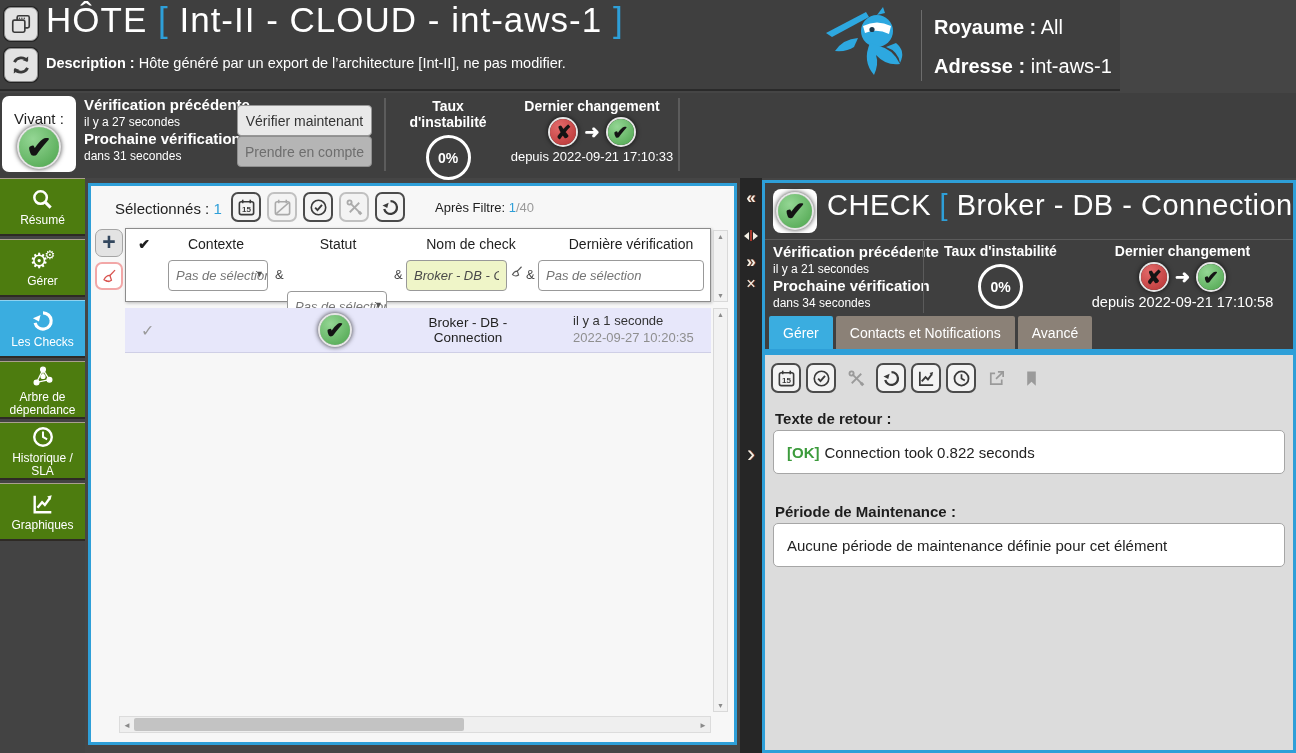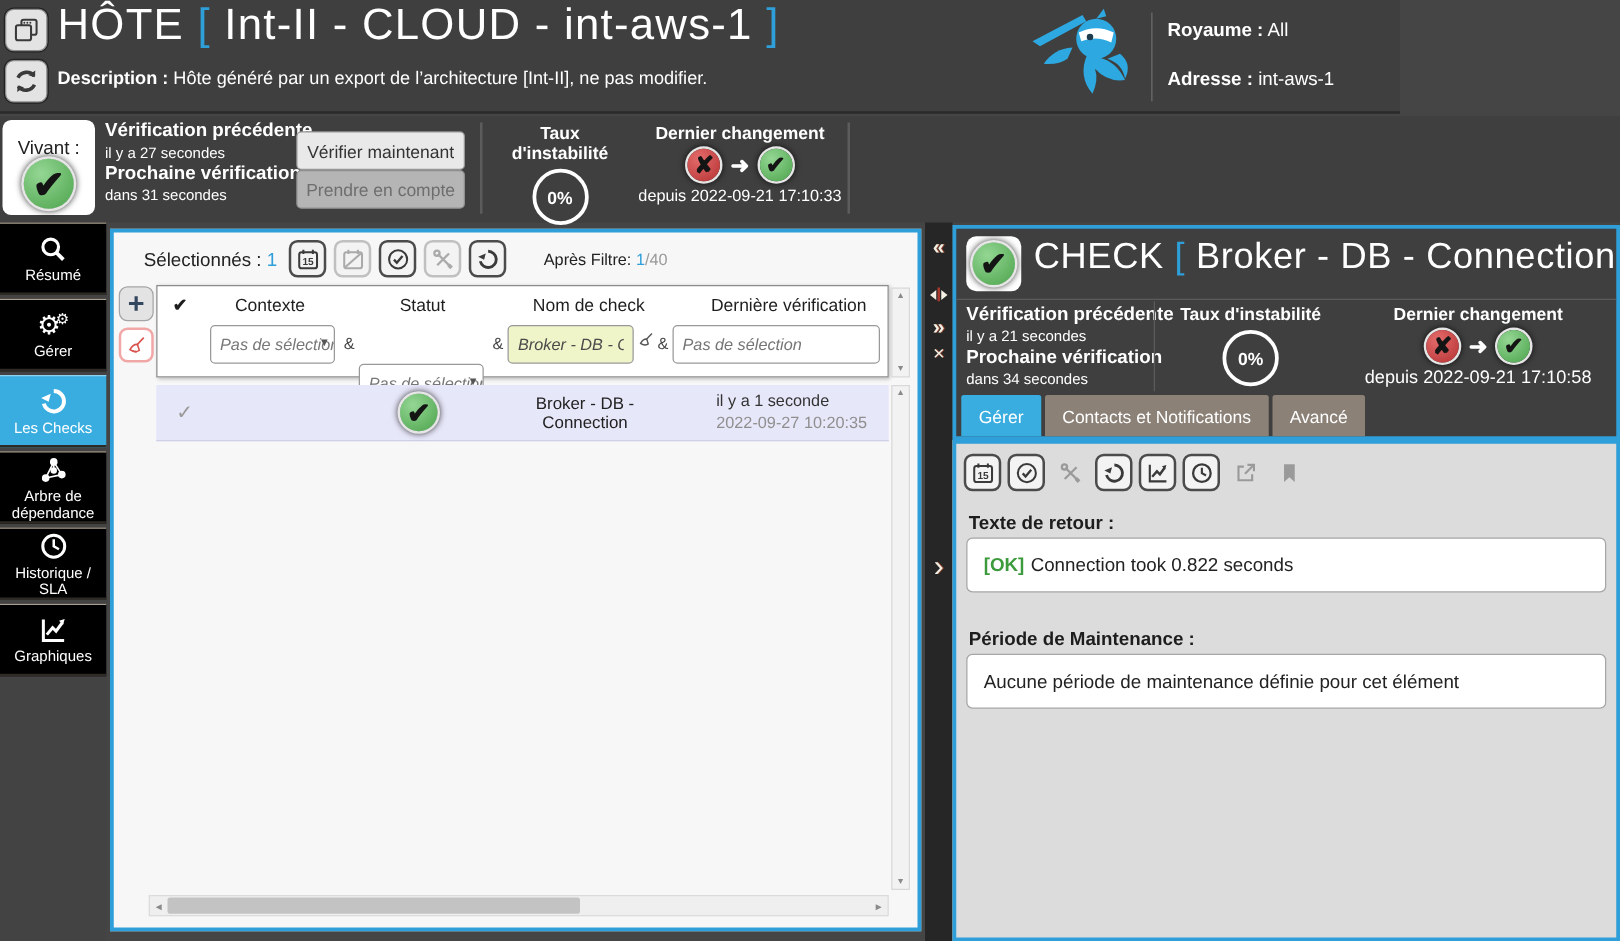--- a/index.html
+++ b/index.html
@@ -15,21 +15,21 @@
   .hbtn { position:absolute; left:4px; width:34px; height:34px; background:#e3e3e3;
     border:1px solid #8d8d8d; border-radius:7px; display:flex; align-items:center;
     justify-content:center; color:#3a3a3a; box-shadow:0 0 0 1px #222; }
   .title-line { position:absolute; left:46px; top:0px; color:#fff; font-size:35px;
     font-weight:300; letter-spacing:1px; white-space:nowrap; }
   .blue-bracket { color:#2e9fd8; }
   .desc-line { position:absolute; left:46px; top:55px; color:#fff; font-size:14.5px; }
   .desc-line b { font-weight:700; }
   .logo-wrap { position:absolute; left:820px; top:3px; width:90px; height:86px; }
   .hdr-vdiv { position:absolute; left:921px; top:10px; width:1px; height:71px; background:#6d6d6d; }
-  .realm-line, .addr-line { position:absolute; left:934px; color:#fff; font-size:15px; }
+  .realm-line, .addr-line { position:absolute; left:934px; color:#fff; font-size:20px; }
   .realm-line { top:16px; } .addr-line { top:55px; }
   .realm-line b, .addr-line b { font-weight:700; }
 
   
   .status-bar { position:absolute; top:93px; left:0; width:1296px; height:85px; background:#3f3f3f; }
   .vivant-box { position:absolute; left:2px; top:3px; width:74px; height:76px; background:#fff;
     border-radius:7px; text-align:center; padding-top:14px; }
   .vivant-box .vlabel { font-size:15px; color:#222; }
   .chk-texts { position:absolute; left:84px; top:3px; color:#fff; line-height:1.25; white-space:nowrap; }
   .chk-texts .b { font-size:15px; font-weight:700; }
@@ -54,21 +54,21 @@
     box-shadow:0 0 0 2px #e6e6e6, 0 0 5px 2px rgba(0,0,0,.75); color:#141414; font-weight:700; }
   .badge.ok  { background:radial-gradient(circle at 35% 30%, #94d694, #4ba34b); }
   .badge.err { background:radial-gradient(circle at 35% 30%, #e46b6b, #b53232); }
   .s40 { width:40px; height:40px; font-size:31px; }
   .s34 { width:34px; height:34px; font-size:26px; }
   .s30 { width:30px; height:30px; font-size:23px; }
   .s26 { width:26px; height:26px; font-size:19px; }
 
   
   .sidebar { position:absolute; left:0; top:178px; width:85px; height:575px; background:#434343; }
-  .side-item { width:85px; height:58px; margin-bottom:3px; background:#000000;
+  .side-item { width:85px; height:58px; margin-bottom:3px; background:#4d7c0f;
     border-top:1px solid #a99f90; border-bottom:2px solid #2e2a25;
     display:flex; flex-direction:column; align-items:center; justify-content:center;
     color:#fff; font-size:12px; text-align:center; line-height:1.05; cursor:pointer; }
   .side-item.active { background:#3aade0; border-top-color:#8fd2f0; }
   .side-icon { height:26px; display:flex; align-items:center; justify-content:center; margin-bottom:2px; }
   .gear-big { font-size:21px; line-height:1; }
   .gear-small { font-size:12px; line-height:1; margin-left:-4px; margin-top:-10px; }
 
   
   .checks-panel { position:absolute; left:88px; top:183px; width:649px; height:562px;

